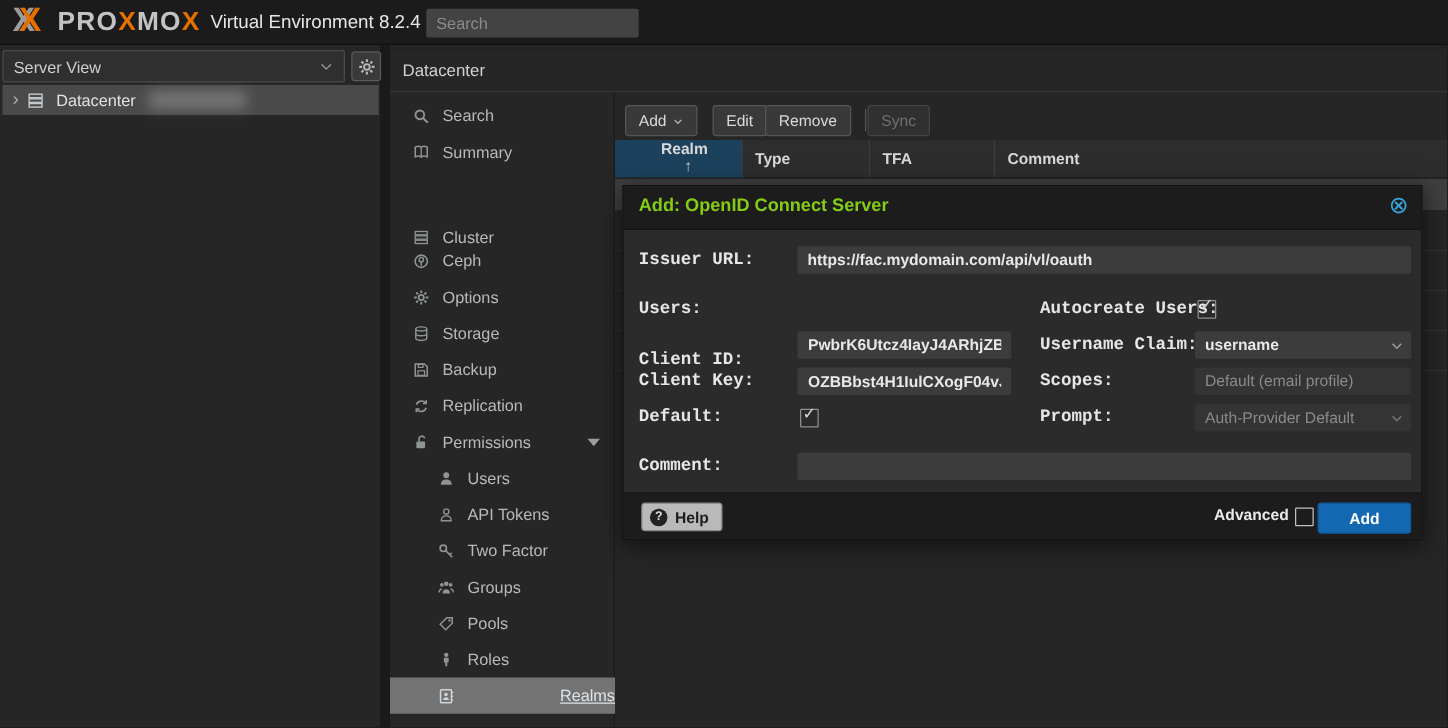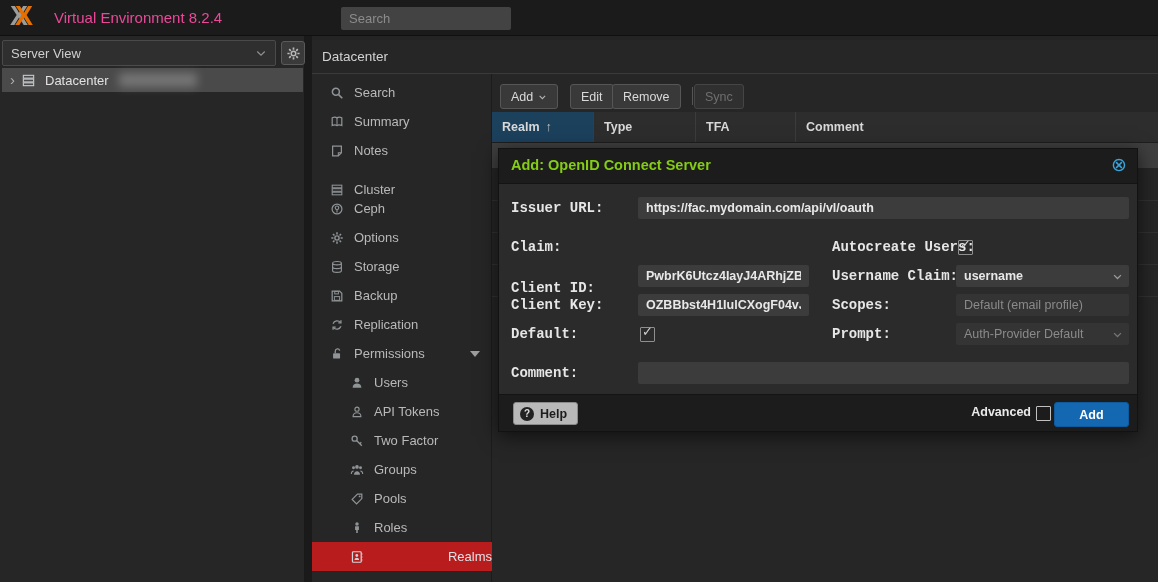--- a/index.html
+++ b/index.html
@@ -11,21 +11,21 @@
   svg.ic{display:block;}
 
   
   .top{left:0;top:0;width:1158px;height:36px;background:#1b1b1b;border-bottom:1px solid #101010;}
   .logoX{position:relative;width:30px;height:26px;margin:0 6px 0 10px;}
   .logoX span{position:absolute;font-weight:bold;font-size:27px;line-height:26px;top:-2px;}
   .x-back{color:#9c9c9c;left:0;}
   .x-front{color:#e57000;left:5px;}
   .wordmark{font-weight:bold;font-size:21px;letter-spacing:1px;line-height:36px;}
   .wm-g{color:#c3c3c3;} .wm-o{color:#e57000;}
-  .ve{color:#ec4899;font-size:15px;margin-left:8px;}
+  .ve{color:#e5e5e5;font-size:15px;margin-left:8px;}
   .hsearch{left:341px;top:7px;width:170px;height:23px;background:#434343;border:0;border-radius:2px;
            color:#d8d8d8;font:13px "Liberation Sans",sans-serif;padding:0 8px;}
   .hsearch::placeholder{color:#8c8c8c;}
 
   
   .sidebar{left:0;top:36px;width:305px;height:546px;background:#262626;border-right:1px solid #191919;}
   .combo{left:2px;top:4px;width:274px;height:26px;background:#2f2f2f;border:1px solid #4a4a4a;
          border-radius:2px;color:#cfcfcf;font-size:13px;padding:0 8px;justify-content:space-between;}
   .gearbtn{left:281px;top:5px;width:24px;height:24px;background:#3a3a3a;border:1px solid #5a5a5a;
            border-radius:3px;justify-content:center;color:#b9b9b9;}
@@ -42,37 +42,37 @@
         color:#d2d2d2;font-size:13.5px;}
   .band .t{margin-left:10px;}
 
   
   .nav{left:312px;top:74px;width:180px;height:508px;background:#262626;border-right:1px solid #1c1c1c;}
   .mi{position:absolute;left:0;width:180px;height:29px;display:flex;align-items:center;
       color:#b9b9b9;font-size:13px;cursor:default;}
   .mi .ic{margin-left:18px;color:#8f9496;}
   .mi .lb{margin-left:10px;}
   .mi.ind .ic{margin-left:38px;}
-  .mi.sel{background:#b91c1c;color:#dde3e8;}
+  .mi.sel{background:#737373;color:#dde3e8;text-decoration:underline;}
   .mi.sel .ic{color:#cfd6db;}
   .tri-down{position:absolute;right:12px;top:12px;width:0;height:0;
             border-left:5px solid transparent;border-right:5px solid transparent;border-top:6px solid #9e9e9e;}
   .mi.partial{opacity:.5;}
 
   
   .content{left:492px;top:74px;width:666px;height:508px;background:#262424;background:#262626;}
   .toolbar{position:absolute;left:0;top:0;width:666px;height:38px;}
   .btn{display:inline-flex;align-items:center;justify-content:center;height:25px;background:#393939;
        border:1px solid #565656;border-radius:3px;color:#dadada;font-size:12.5px;padding:0 10px;box-sizing:border-box;}
   .btn.disabled{color:#6f6f6f;border-color:#454545;background:#303030;}
   .tsep{display:inline-block;width:1px;height:18px;background:#555;margin:0 8px;vertical-align:middle;}
   .thead{position:absolute;left:0;top:38px;width:666px;height:30px;background:#2d2d2d;border-bottom:1px solid #1e1e1e;}
   .th{position:absolute;top:0;height:30px;display:flex;align-items:center;padding-left:10px;box-sizing:border-box;
       color:#d8d8d8;font-size:12.5px;font-weight:600;border-right:1px solid #3c3c3c;}
-  .th.sorted{background:#1c415d;}
+  .th.sorted{background:#1c415d;flex-direction:column;}
   .trow{position:absolute;left:0;width:666px;}
   .trow.selrow{background:#3f3f3f;}
   .trow.plain{border-bottom:1px solid #323232;}
 
   
   .dialog{left:498px;top:148px;width:640px;height:284px;background:#2b2b2b;border:1px solid #121212;
           box-shadow:0 4px 18px rgba(0,0,0,.6);}
   .dhead{position:absolute;left:0;top:0;width:100%;height:34px;background:#1c1c1c;border-bottom:1px solid #141414;}
   .dtitle{position:absolute;left:12px;top:8px;color:#84cc16;font-size:14.5px;font-weight:600;}
   .dclose{position:absolute;right:10px;top:4px;color:#3aa4dc;font-size:19px;font-family:"DejaVu Sans",sans-serif;}
@@ -99,20 +99,23 @@
 </head>
 <body>
 
 <div id="app">
 
   <div class="abs top flex">
     <div class="logoX">
       <span class="x-back">X</span>
       <span class="x-front">X</span>
     </div>
+    <div class="wordmark">
+      <span class="wm-g">PRO</span><span class="wm-o">X</span><span class="wm-g">MO</span><span class="wm-o">X</span>
+    </div>
     <span class="ve">Virtual Environment 8.2.4</span>
     <input class="abs hsearch" placeholder="Search" style="">
   </div>
 
   <div class="abs sidebar">
     <div class="abs combo flex">
       <span>Server View</span>
       <svg class="ic" width="12" height="12" viewBox="0 0 16 16">
         <polyline points="3,6 8,11 13,6" fill="none" stroke="#8f8f8f" stroke-width="1.6"></polyline>
         </svg>
@@ -152,27 +155,20 @@
       </div>
 
     <div class="mi" style="top:33px">
       <svg class="ic" width="14" height="14" viewBox="0 0 16 16">
         <path d="M2.5 3.2 C4.5 2.2 6.8 2.2 8 3.4 C9.2 2.2 11.5 2.2 13.5 3.2 V12 C11.5 11 9.2 11 8 12.2 C6.8 11 4.5 11 2.5 12 Z" fill="none" stroke="currentColor" stroke-width="1.4"></path>
         <line x1="8" y1="3.4" x2="8" y2="12.2" stroke="currentColor" stroke-width="1.2"></line>
         </svg>
       <span class="lb">Summary</span>
       </div>
 
-    <div class="mi" style="top:62px">
-      <svg class="ic" width="14" height="14" viewBox="0 0 16 16">
-        <path d="M3 2.5 h10 v7.5 l-3.5 3.5 H3 Z" fill="none" stroke="currentColor" stroke-width="1.4"></path>
-        <path d="M13 10 H9.5 V13.5" fill="none" stroke="currentColor" stroke-width="1.2"></path>
-        </svg>
-      <span class="lb">Notes</span>
-      </div>
 
     <div class="mi" style="top:101px">
       <svg class="ic" width="14" height="14" viewBox="0 0 16 16">
         <rect x="2.5" y="2.5" width="11" height="3" fill="none" stroke="currentColor" stroke-width="1.2"></rect>
         <rect x="2.5" y="6.5" width="11" height="3" fill="none" stroke="currentColor" stroke-width="1.2"></rect>
         <rect x="2.5" y="10.5" width="11" height="3" fill="none" stroke="currentColor" stroke-width="1.2"></rect>
         </svg>
       <span class="lb">Cluster</span>
       </div>
 
@@ -345,21 +341,21 @@
 
   <div class="abs dialog">
     <div class="dhead">
       <span class="dtitle">Add: OpenID Connect Server</span>
       <span class="dclose">⊗</span>
     </div>
 
     <span class="dlabel" style="left:12px;top:48px">Issuer URL:</span>
     <input class="tf" style="left: 139px; top: 48px; width: 491px;" value="https://fac.mydomain.com/api/vl/oauth">
 
-    <span class="dlabel" style="left:12px;top:87px">Claim:</span>
+    <span class="dlabel" style="left:12px;top:87px">Users:</span>
     <span class="dlabel" style="left:333px;top:87px">Autocreate Users:</span>
     <span class="cb" style="left:459px;top:91px">
       <span class="mark">✓</span>
       </span>
 
     <span class="dlabel" style="left:12px;top:128px">Client ID:</span>
     <input class="tf" style="left: 139px; top: 116px; width: 171px;" value="PwbrK6Utcz4IayJ4ARhjZBC">
     <span class="dlabel" style="left:333px;top:116px">Username Claim:</span>
     <div class="tf sel" style="left:457px;top:116px;width:173px">
       <span>username</span>

